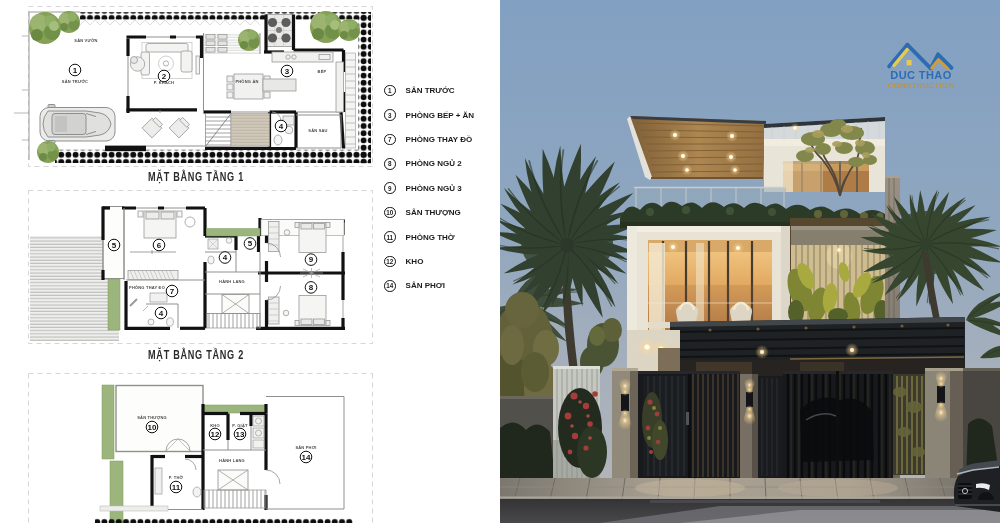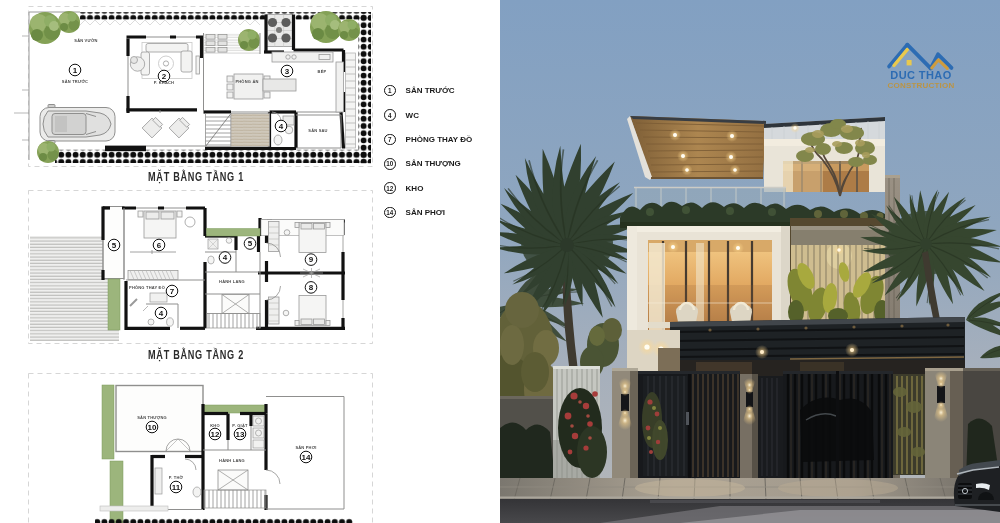--- a/index.html
+++ b/index.html
@@ -491,23 +491,26 @@
       </g>
 
 <rect x="100" y="506" width="68" height="5" fill="#ededec" stroke="#bdbdbc" stroke-width=".6"></rect>
 
 <rect x="95" y="518.5" width="258" height="4.5" fill="url(#hedge)"></rect>
 </g>
 </svg>
 
 <div class="legend">
 <div class="li"><span class="ci">1</span>SÂN TRƯỚC</div>
-<div class="li"><span class="ci">4</span>WC</div>
+<div class="li"><span class="ci">3</span>PHÒNG BẾP + ĂN</div>
 <div class="li"><span class="ci">7</span>PHÒNG THAY ĐỒ</div>
+<div class="li"><span class="ci">8</span>PHÒNG NGỦ 2</div>
+<div class="li"><span class="ci">9</span>PHÒNG NGỦ 3</div>
 <div class="li"><span class="ci">10</span>SÂN THƯỢNG</div>
+<div class="li"><span class="ci">11</span>PHÒNG THỜ</div>
 <div class="li"><span class="ci">12</span>KHO</div>
 <div class="li"><span class="ci">14</span>SÂN PHƠI</div>
 </div>
 
 <svg id="photo" width="500" height="523" viewBox="0 0 500 523">
 <defs>
 <linearGradient id="sky" x1="0" y1="0" x2="0" y2="1">
 <stop offset="0" stop-color="#82a0c2"></stop>
         <stop offset=".45" stop-color="#8fa6bf"></stop>
         <stop offset=".72" stop-color="#a5afbc"></stop>

